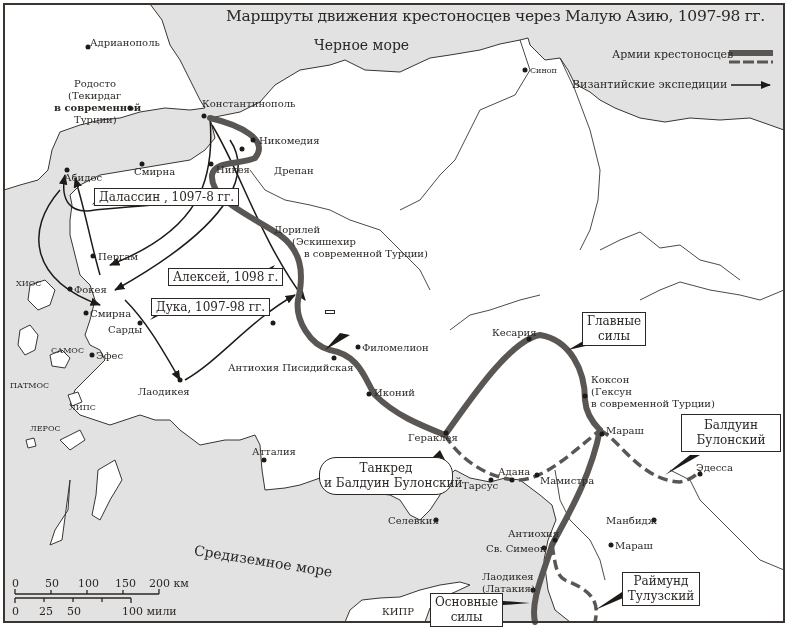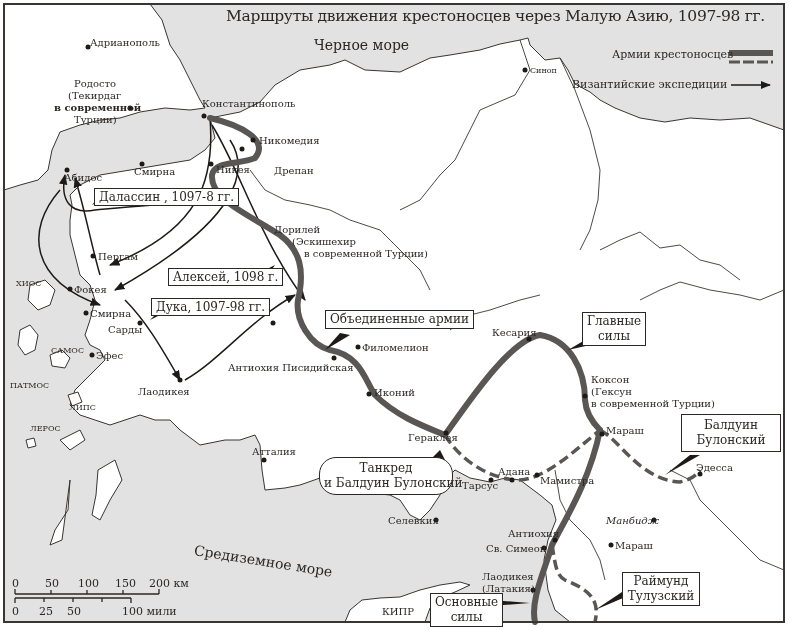--- a/index.html
+++ b/index.html
@@ -198,33 +198,32 @@
 <div class="lbl" style="left:388px;top:515px;">Селевкия</div>
 <div class="lbl" style="left:462px;top:480px;">Тарсус</div>
 <div class="lbl" style="left:498px;top:466px;">Адана</div>
 <div class="lbl" style="left:540px;top:475px;">Мамистра</div>
 <div class="lbl" style="left:492px;top:327px;">Кесария</div>
 <div class="lbl" style="left:591px;top:374px;text-align:right;">Коксон</div>
 <div class="lbl" style="left:591px;top:386px;">(Гексун</div>
 <div class="lbl" style="left:591px;top:398px;">в современной Турции)</div>
 <div class="lbl" style="left:606px;top:425px;">Мараш</div>
 <div class="lbl" style="left:696px;top:462px;">Эдесса</div>
-<div class="lbl" style="left:606px;top:515px;font-style:italic;">Манбидж</div>
+<div class="lbl" style="left:606px;top:515px;">Манбидж</div>
 <div class="lbl" style="left:615px;top:540px;">Мараш</div>
 <div class="lbl" style="left:508px;top:528px;">Антиохия</div>
 <div class="lbl" style="left:486px;top:543px;">Св. Симеон</div>
 <div class="lbl" style="left:482px;top:571px;">Лаодикея</div>
 <div class="lbl" style="left:482px;top:583px;">(Латакия)</div>
 <div class="lbl sm" style="left:530px;top:66px;">Синоп</div>
 
 <div class="box b1" style="left:94px;top:188px;">Далассин , 1097-8 гг.</div>
 <div class="box b1" style="left:168px;top:268px;">Алексей, 1098 г.</div>
 <div class="box b1" style="left:151px;top:298px;">Дука, 1097-98 гг.</div>
 <div class="box b2" style="left:325px;top:310px;">
-  <div>Объединенные армии</div>
 </div>
 <div class="box b2" style="left:582px;top:312px;">
   <div>Главные</div>
   <div>силы</div>
 </div>
 <div class="box b2" style="left:319px;top:457px;width:134px;padding:3px 4px;border-radius:17px;">
   <div>Танкред</div>
   <div>и Балдуин  Булонский</div>
 </div>
 <div class="box b2" style="left:681px;top:414px;width:100px;padding:3px 4px;">

